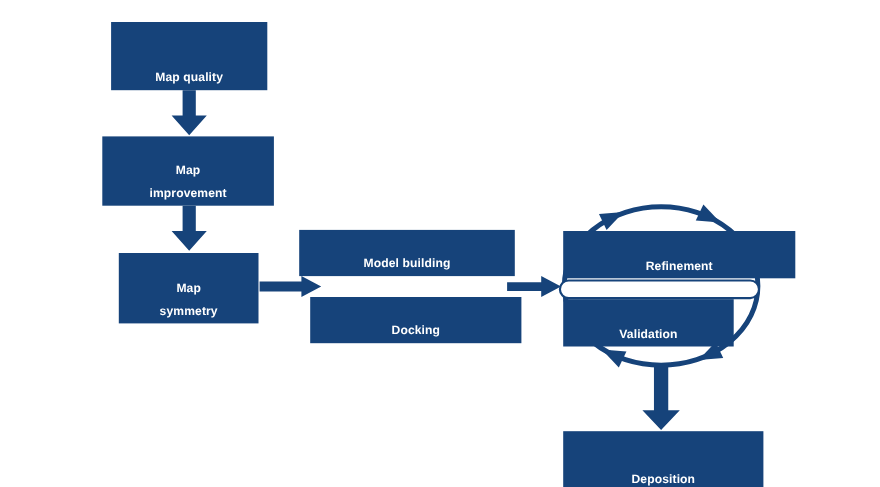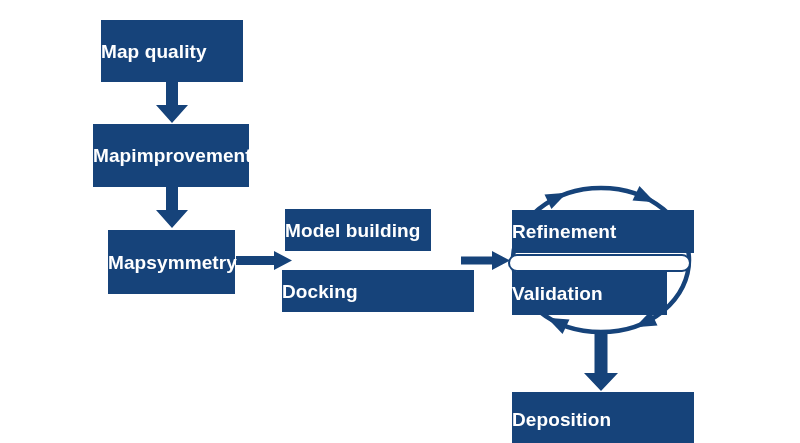--- a/index.html
+++ b/index.html
@@ -9,22 +9,22 @@
     font-family:"Liberation Sans",sans-serif;
   }
   svg.layer{position:absolute;left:0;top:0;z-index:0;}
   .conn{fill:var(--arrow,#16437a);}
   .cycle-ellipse{fill:none;stroke:var(--arrow,#16437a);stroke-width:4.5px;}
   .cycle-head{fill:var(--arrow,#16437a);}
   .node{
     position:absolute;z-index:1;
     background:var(--box-fill,#16437a);
     color:var(--box-text,#ffffff);
-    display:flex;align-items:center;justify-content:flex-start;
-    text-align:center;font-size:19px;font-weight:700;line-height:21px;
+    display:flex;flex-direction:column;align-items:center;justify-content:flex-end;
+    text-align:center;font-size:11px;font-weight:700;line-height:21px;
     letter-spacing:.1px;
   }
   .node .line{display:block;}
   .gap-band{
     position:absolute;z-index:2;
     left:508px;top:254px;width:183px;height:18px;
     box-sizing:border-box;
     background:#ffffff;
     border:2.5px solid var(--arrow,#16437a);
     border-radius:9px;
@@ -61,29 +61,29 @@
   <div class="node" style="left:93px;top:124px;width:156px;height:63px">
     <span class="line">Map</span>
     <span class="line">improvement</span>
   </div>
 
   <div class="node" style="left:108px;top:230px;width:127px;height:64px">
     <span class="line">Map</span>
     <span class="line">symmetry</span>
   </div>
 
-  <div class="node" style="left:285px;top:209px;width:146px;height:42px">
+  <div class="node" style="left:272px;top:209px;width:196px;height:42px">
     <span class="line">Model building</span>
   </div>
 
   <div class="node" style="left:282px;top:270px;width:192px;height:42px">
     <span class="line">Docking</span>
   </div>
 
-  <div class="node" style="left:512px;top:210px;width:182px;height:43px">
+  <div class="node" style="left:512px;top:210px;width:211px;height:43px">
     <span class="line">Refinement</span>
   </div>
 
   <div class="node" style="left:512px;top:272px;width:155px;height:43px">
     <span class="line">Validation</span>
   </div>
 
   <div class="gap-band"></div>
 
   <div class="node" style="left:512px;top:392px;width:182px;height:55px">

